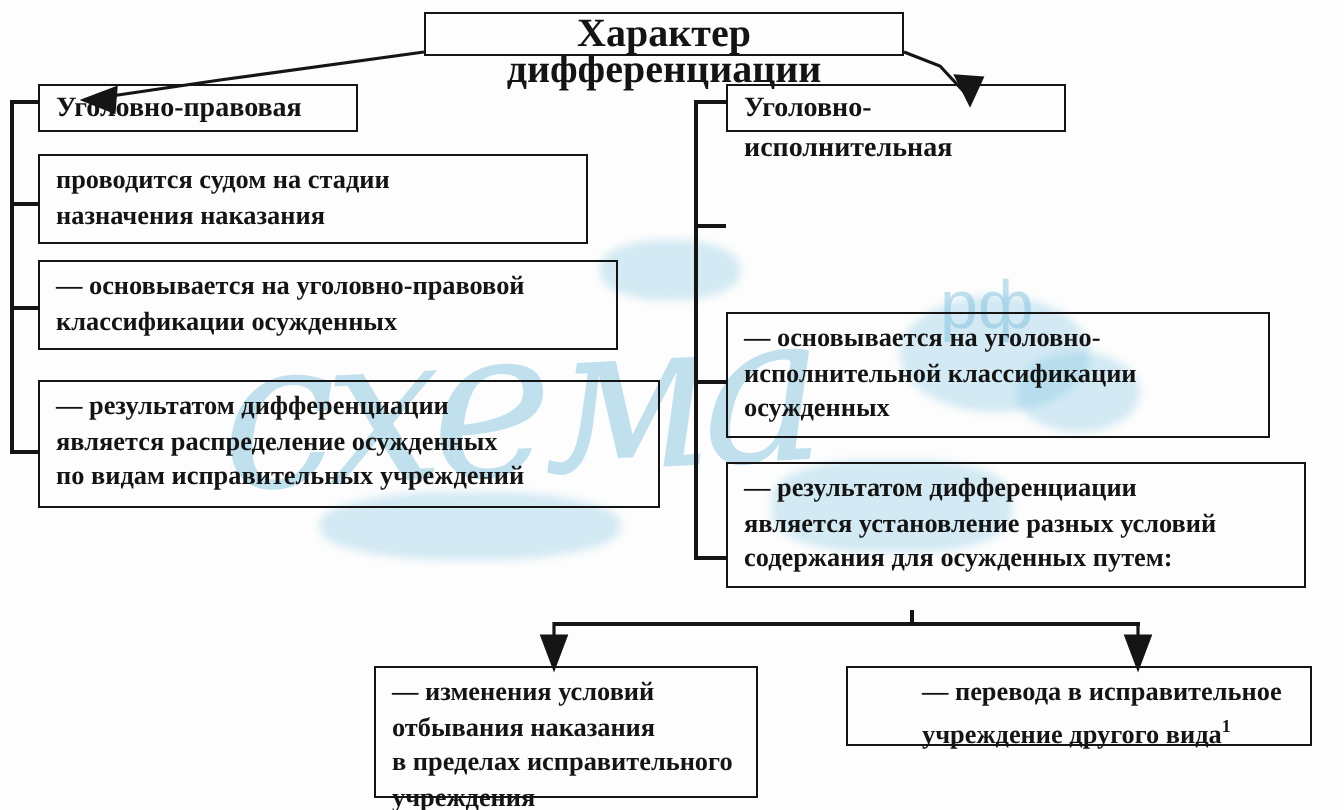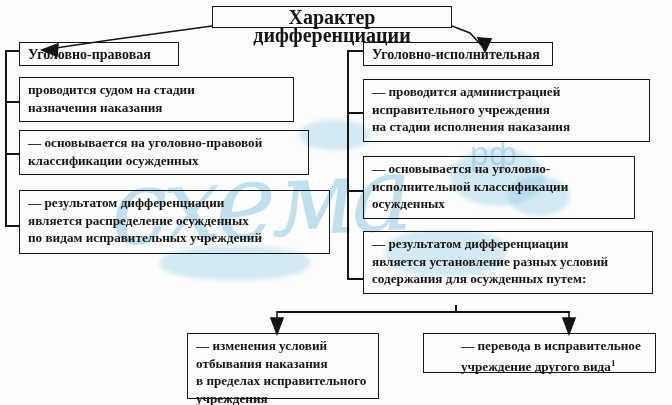--- a/index.html
+++ b/index.html
@@ -171,25 +171,22 @@
   <div class="box" style="left:19px; top:130px; width:290px; height:45px;">— основывается на уголовно-правовой
 классификации осужденных</div>
 
   <div class="box" style="left:19px; top:77px; width:275px; height:45px;">   проводится судом на стадии
 назначения наказания</div>
 
   <div class="box" style="left:19px; top:190px; width:311px; height:64px;">— результатом дифференциации
 является распределение осужденных
 по видам исправительных учреждений</div>
 
-  <div class="box head" style="left:363px; top:42px; width:190px; height:24px;font-family:Liberation Serif, serif;">Уголовно-исполнительная</div>
-
-  <div class="box" style="left:363px; top:79px; width:287px; height:63px;">— проводится администрацией
-исправительного учреждения
-на стадии исполнения наказания</div>
+  <div class="box head" style="left:363px; top:42px; width:170px; height:24px;font-family:Liberation Serif, serif;">Уголовно-исполнительная</div>
+
 
   <div class="box" style="left:363px; top:156px; width:272px; height:63px;">— основывается на уголовно-
 исполнительной классификации
 осужденных</div>
 
   <div class="box" style="left:363px; top:231px; width:290px; height:63px;">— результатом дифференциации
 является установление разных условий
 содержания для осужденных путем:</div>
 
   <div class="box" style="left:187px; top:333px; width:192px; height:66px;">— изменения условий

